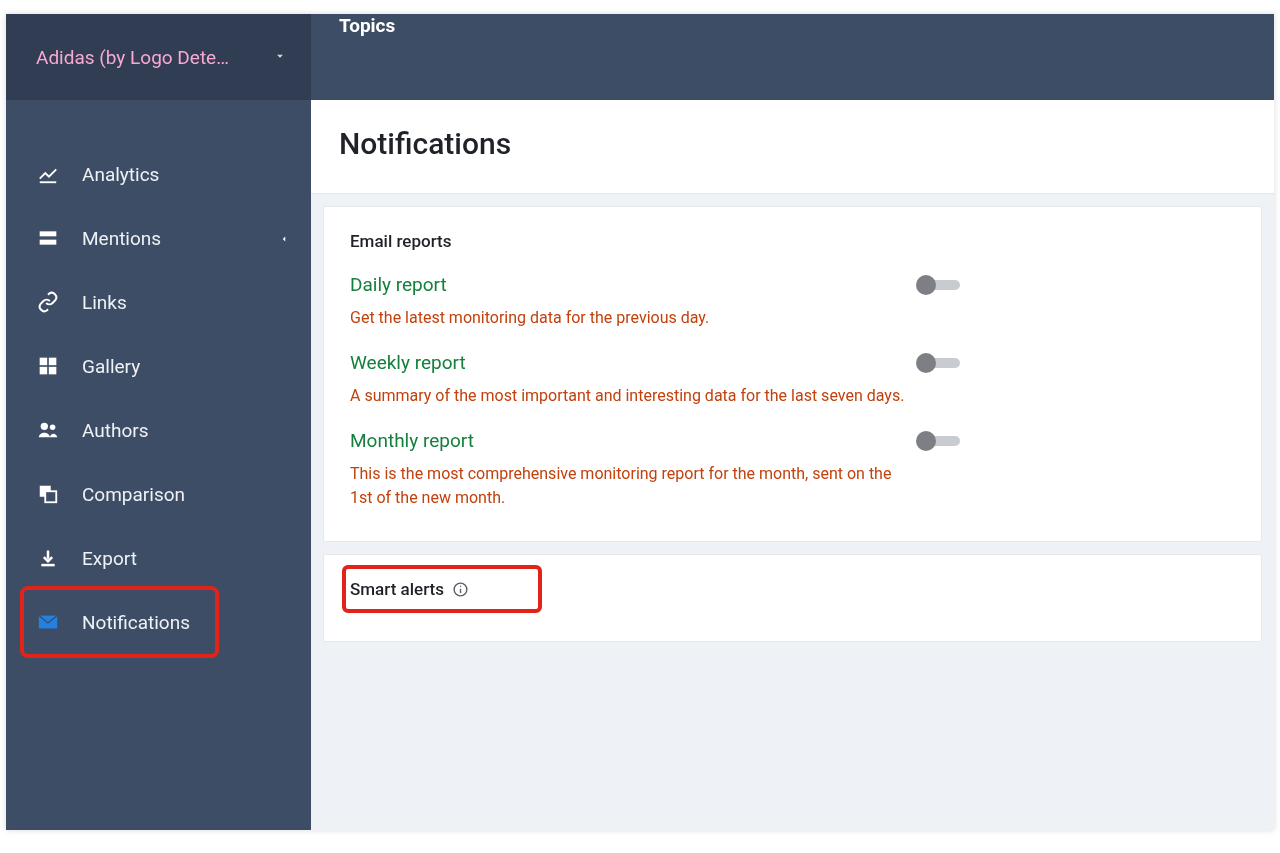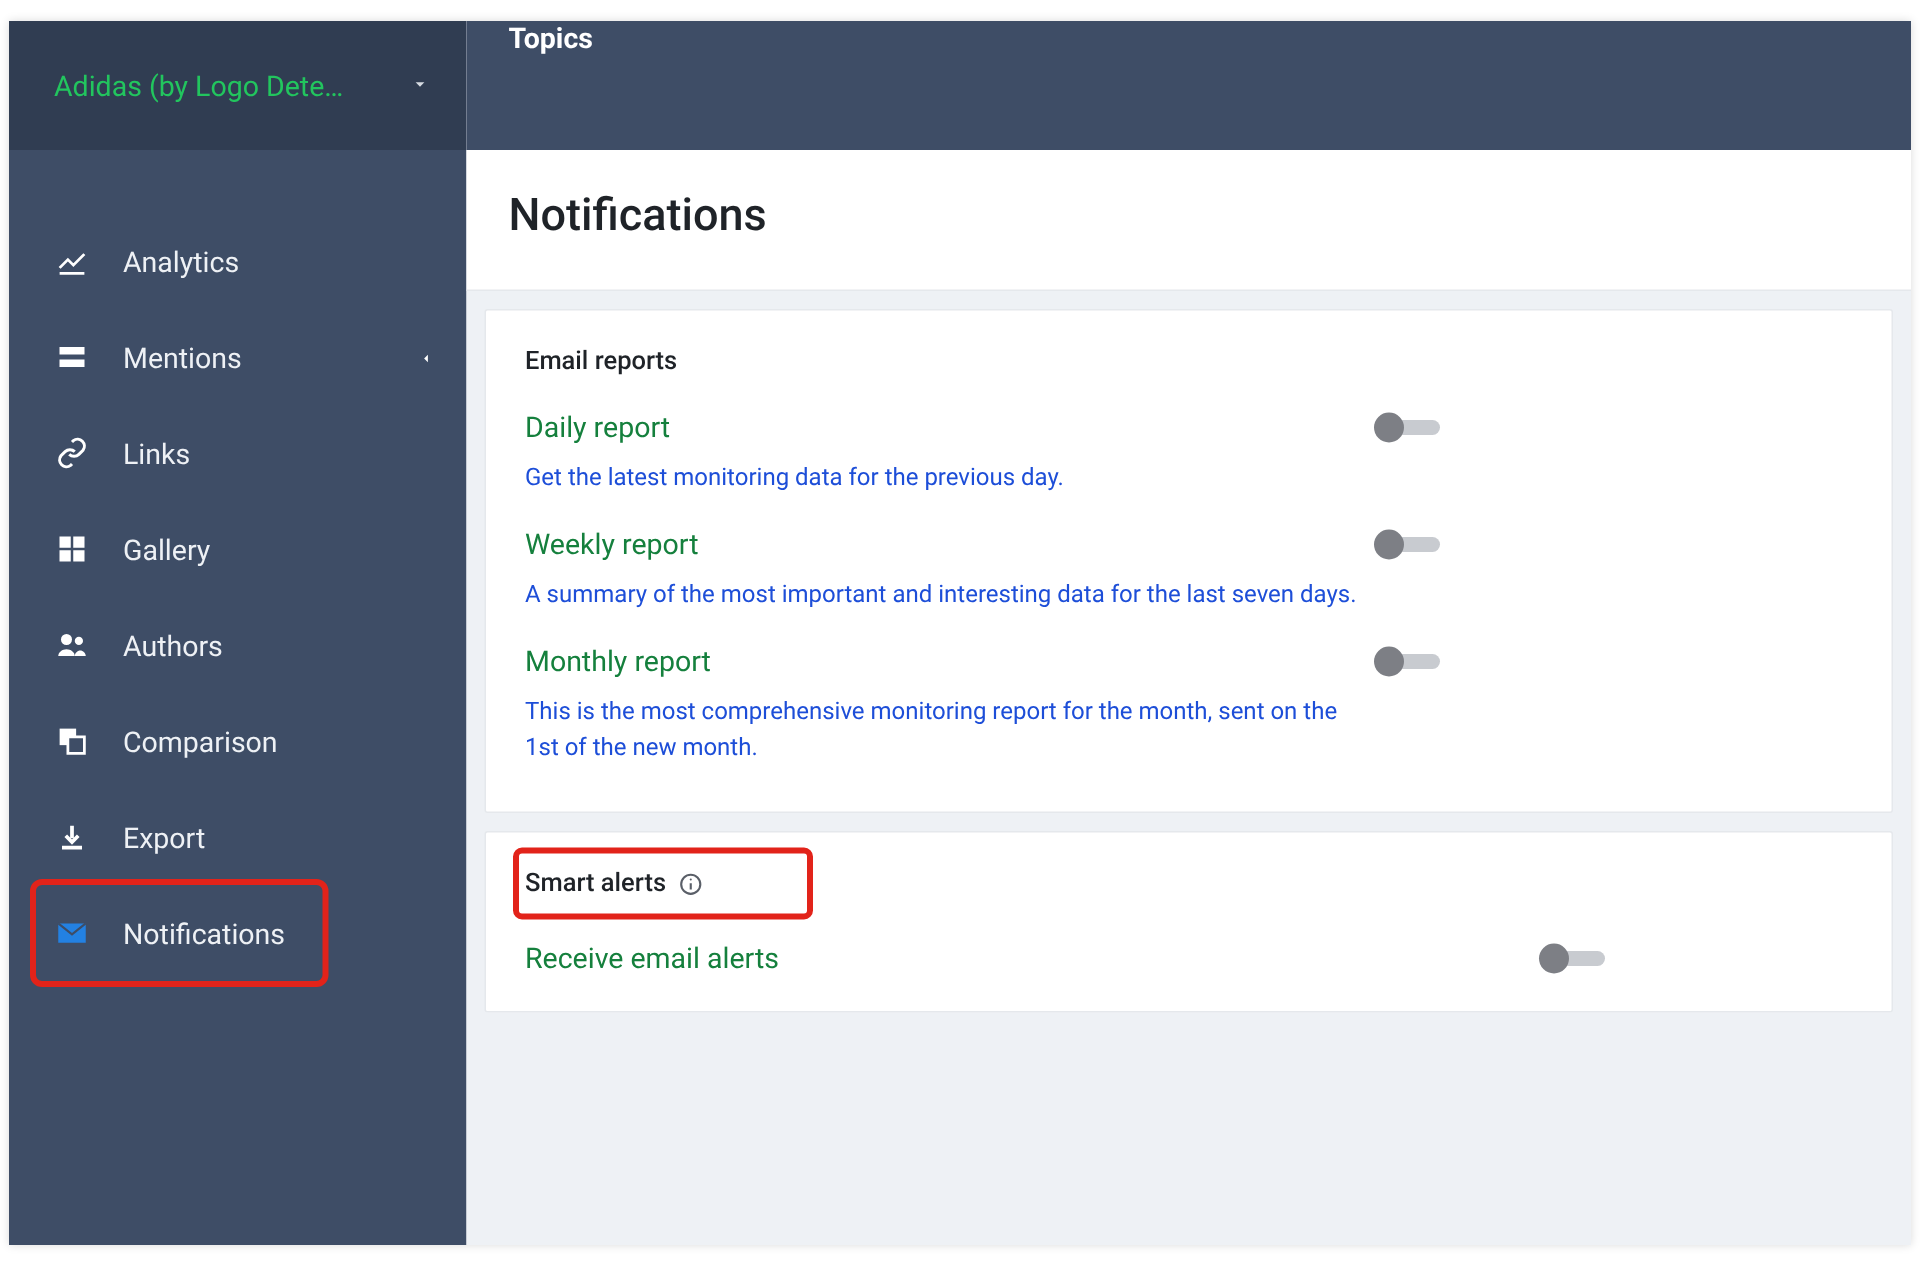--- a/index.html
+++ b/index.html
@@ -30,21 +30,21 @@
     background: #303d52;
     height: 86px;
     display: flex;
     align-items: center;
     padding: 0 24px 0 30px;
     cursor: pointer;
     justify-content: space-between;
   }
   .project-selector .label {
     font-size: 19px;
-    color: #22c55e;
+    color: #f9a8d4;
     white-space: nowrap;
     overflow: hidden;
     text-overflow: clip;
   }
   .project-selector svg { flex-shrink: 0; }
   .nav {
     padding-top: 42px;
   }
   .nav-item {
     display: flex;
@@ -134,21 +134,21 @@
     max-width: 610px;
   }
   .setting-row + .setting-row { margin-top: 20px; }
   .setting-text .title {
     font-size: 19px;
     color: #15803d;
     margin-bottom: 10px;
   }
   .setting-text .desc {
     font-size: 16px;
-    color: #1d4ed8;
+    color: #c2410c;
     line-height: 1.55;
     max-width: 560px;
   }
   .toggle {
     width: 44px;
     height: 20px;
     position: relative;
     margin-top: 2px;
     flex-shrink: 0;
     cursor: pointer;
@@ -350,27 +350,18 @@
           <span>Smart alerts</span>
           <span class="info-icon">
             <svg width="17" height="17" viewBox="0 0 24 24" fill="none" stroke="#5a5f68" stroke-width="2">
                 <circle cx="12" cy="12" r="9"></circle>
                 <line x1="12" y1="11" x2="12" y2="17"></line>
                 <circle cx="12" cy="7.5" r="1" fill="#5a5f68" stroke="none"></circle>
               </svg>
           </span>
         </h2>
 
-        <div class="setting-row">
-          <div class="setting-text">
-            <div class="title">Receive email alerts</div>
-          </div>
-          <div class="toggle">
-            <div class="track"></div>
-            <div class="knob"></div>
-          </div>
-        </div>
       </section>
 
     </div>
   </main>
 
 </div>
 
 </body></html>

